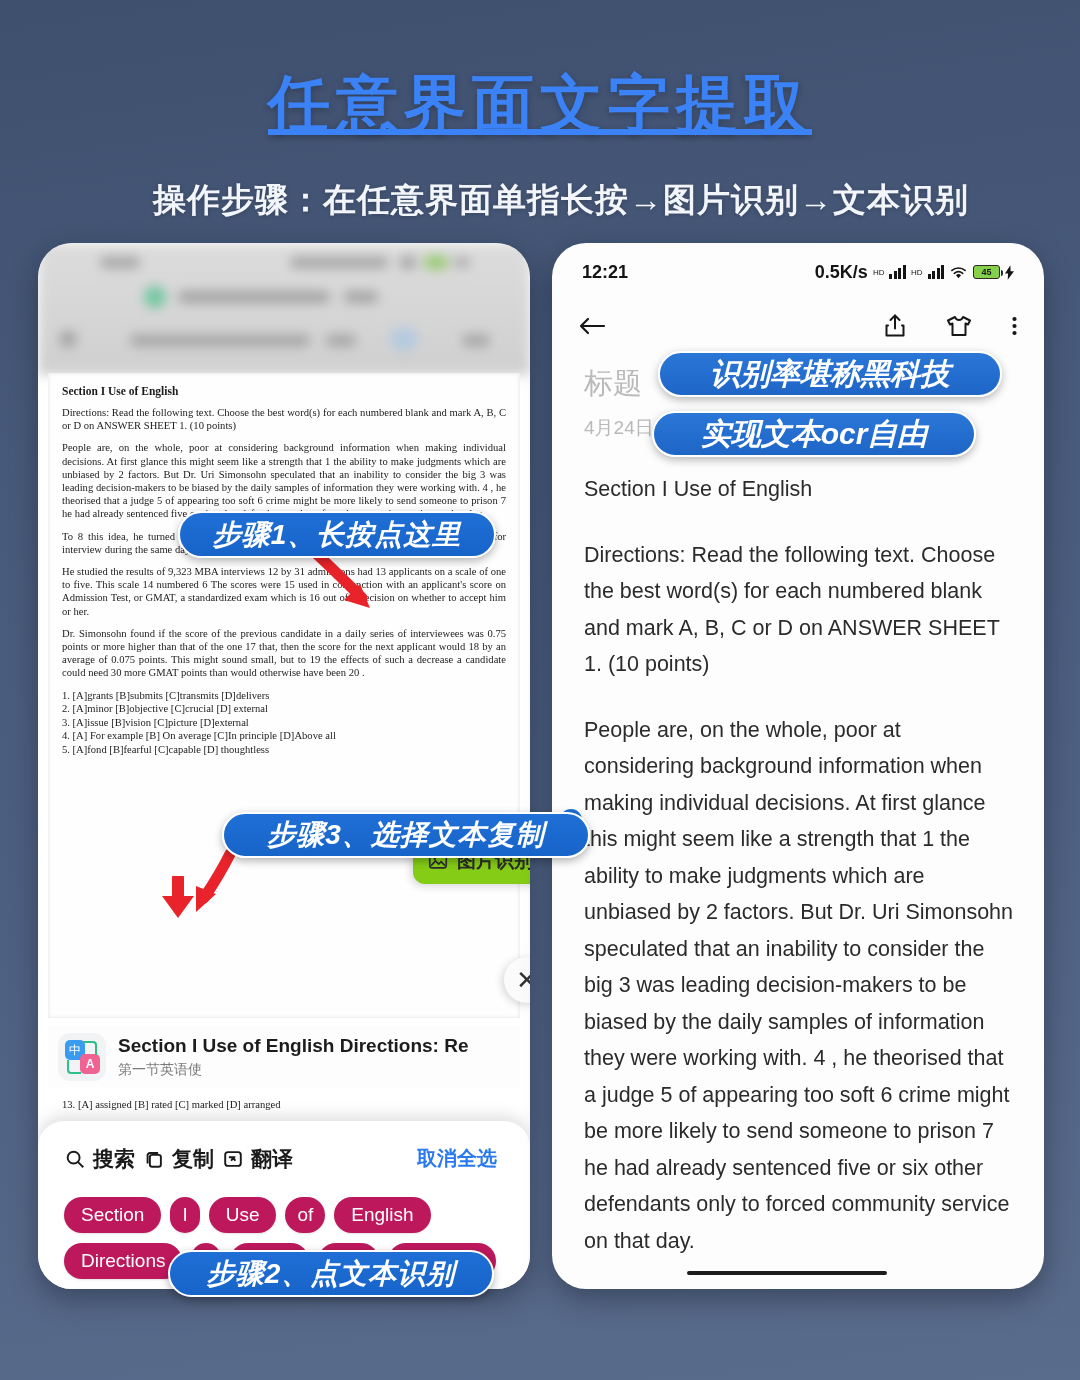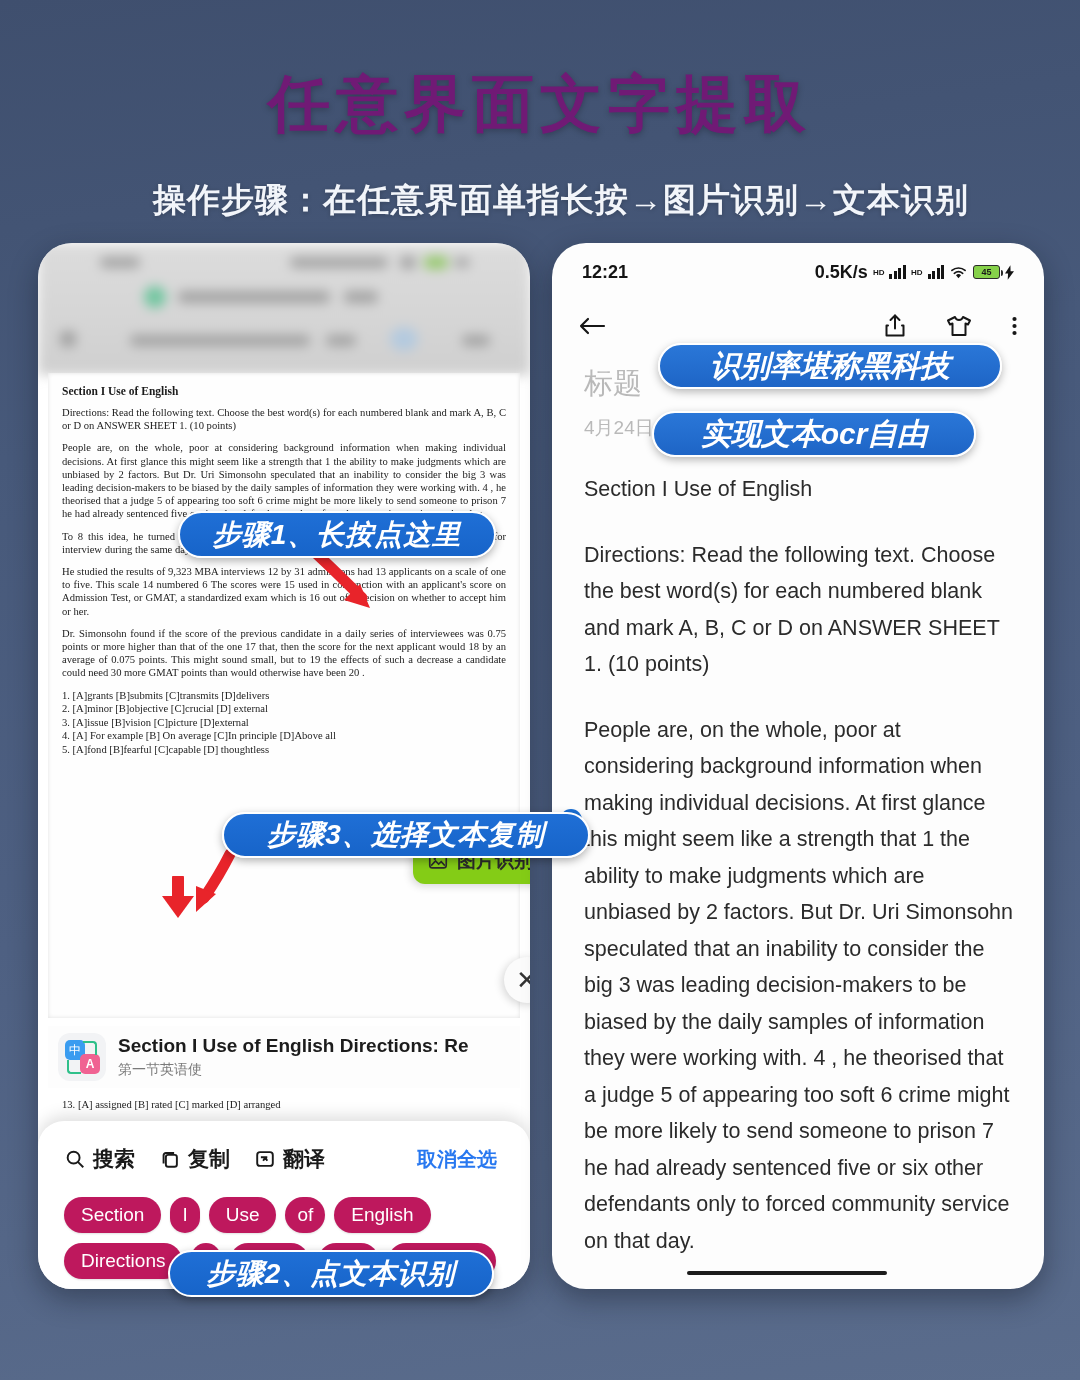--- a/index.html
+++ b/index.html
@@ -10,23 +10,24 @@
   }
   body {
     background: linear-gradient(172deg, #3f4f6e 0%, #47597a 30%, #4e6082 62%, #5a6c8c 100%);
     position: relative;
   }
 
   
   #hero-title {
     position: absolute; top: 62px; left: 0; width: 1080px;
     text-align: center;
-    font-size: 62px; font-weight: bold; color: #701a75;
+    font-size: 62px; font-weight: bold; color: #3b82f6;
     letter-spacing: 6px;
     text-shadow: 0 2px 6px rgba(0,0,0,.25);
+    text-decoration: underline;
   }
   #hero-sub {
     position: absolute; top: 178px; left: 0; width: 1080px;
     text-align: center;
     font-size: 33px; font-weight: bold; color: #f2f5fa;
     letter-spacing: 1px;
     text-shadow: 0 1px 4px rgba(0,0,0,.22);
     margin-left: 21px;
   }
 
@@ -113,21 +114,21 @@
     font-family: "Liberation Serif", serif; font-size: 10.6px; color: #1b1b1b;
   }
   .sheet-full {
     position:absolute; top:878px; left:0; width:492px; height:410px;
     background:#ffffff; border-radius:26px 26px 34px 34px;
     box-shadow: 0 -5px 16px rgba(0,0,0,.13);
     overflow:hidden;
   }
   .sheet-actions {
     position: absolute; top: 24px; left: 26px; width: 440px;
-    display: flex; align-items: flex-end; gap: 24px;
+    display: flex; align-items: flex-start; gap: 8px;
     font-size: 21px; color: #1a1a1a; font-weight: 600;
   }
   .sa { display: flex; align-items: center; gap: 7px; }
   .deselect { position:absolute; right: 7px; color: #2878f0; font-size: 20px; font-weight: 600; }
 
   .chips { position: absolute; top: 76px; left: 26px; width: 444px; }
   .chip-row { display: flex; gap: 9px; margin-bottom: 10px; }
   .chip {
     background: #be185d; color: #fff; border-radius: 20px;
     font-size: 19px; padding: 7px 17px; line-height: 1.15;
@@ -157,21 +158,21 @@
   .statusbar {
     position: absolute; top: 14px; left: 0; width: 492px; height: 30px;
     display: flex; align-items: center; justify-content: space-between;
     padding: 0 30px; font-size: 18px; color: #141414; font-weight: 600;
   }
   .sb-right { display: flex; align-items: center; gap: 5px; }
   .bars { display: flex; align-items: flex-end; gap: 1.5px; height: 14px; }
   .bars i { display:block; width:3px; background:#141414; }
   .bars i:nth-child(1){height:5px}.bars i:nth-child(2){height:8px}
   .bars i:nth-child(3){height:11px}.bars i:nth-child(4){height:14px}
-  .hd { font-size: 8px; font-weight: bold; vertical-align: super; }
+  .hd { font-size: 8px; font-weight: normal; vertical-align: super; }
   .batt {
     width: 27px; height: 14px; border: 1.6px solid #2b2b2b; border-radius: 3px;
     position: relative; display:flex; align-items:center; justify-content:center;
     font-size: 9px; color:#1a1a1a; font-weight:bold; background:#86d14a;
   }
   .batt::after { content:""; position:absolute; right:-4px; top:4px; width:2.5px; height:6px;
                  background:#2b2b2b; border-radius:0 2px 2px 0; }
 
   .navbar {
     position: absolute; top: 56px; left: 0; width: 492px; height: 54px;
@@ -185,21 +186,21 @@
   .tag {
     position: absolute;
     background: linear-gradient(180deg,#2a77d8 0%,#1e65c6 100%);
     color:#fff; border-radius: 28px;
     font-weight: bold; font-style: italic;
     display:flex; align-items:center; justify-content:center;
     border: 2px solid #fff;
     box-shadow: 0 3px 8px rgba(0,0,0,.28);
     white-space: nowrap;
   }
-  #tag-1 { left: 106px; top: 100px; width: 344px; height: 46px; font-size: 30px; }
+  #tag-1 { left: 106px; top: 108px; width: 344px; height: 46px; font-size: 30px; }
   #tag-2 { left: 100px; top: 168px; width: 324px; height: 46px; font-size: 30px; }
 
   .r-body {
     position: absolute; top: 228px; left: 32px; width: 432px;
     font-size: 21.5px; line-height: 36.5px; color: #2b2b2b;
   }
   .r-body p { margin-bottom: 29px; }
   .sel-handle {
     position: absolute; left: 8px; top: 566px;
     width: 22px; height: 22px; border-radius: 50%;

